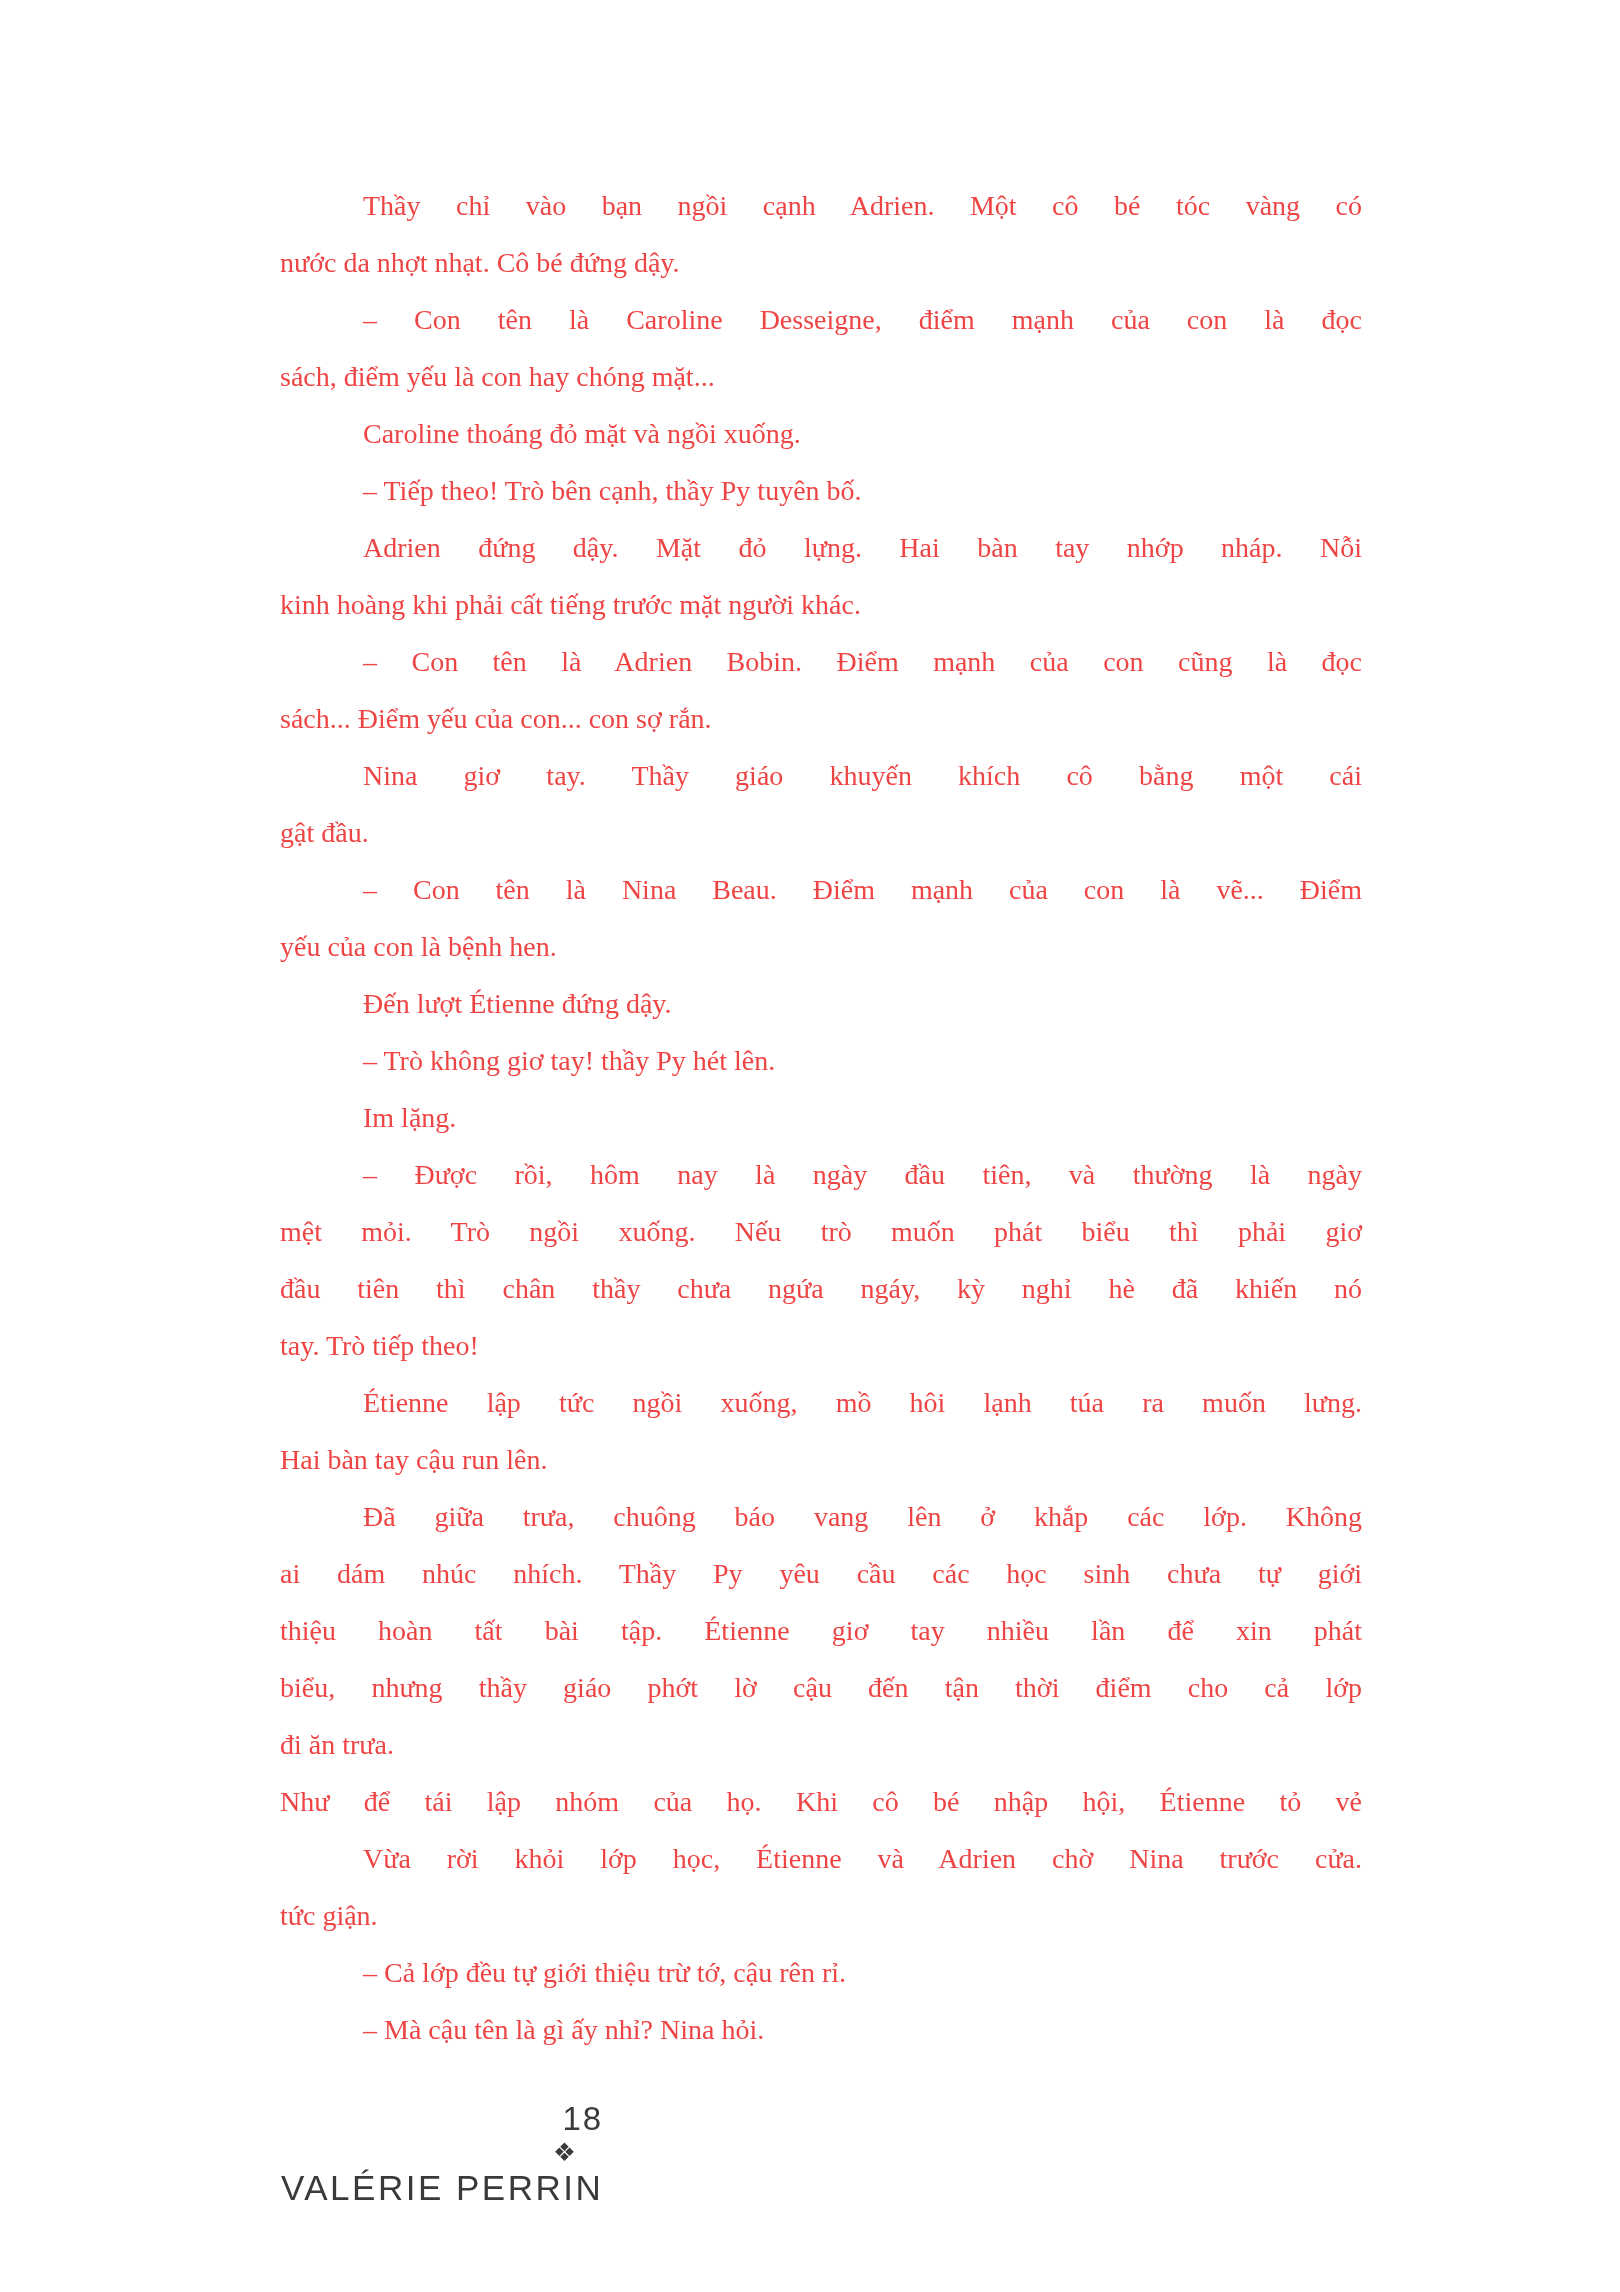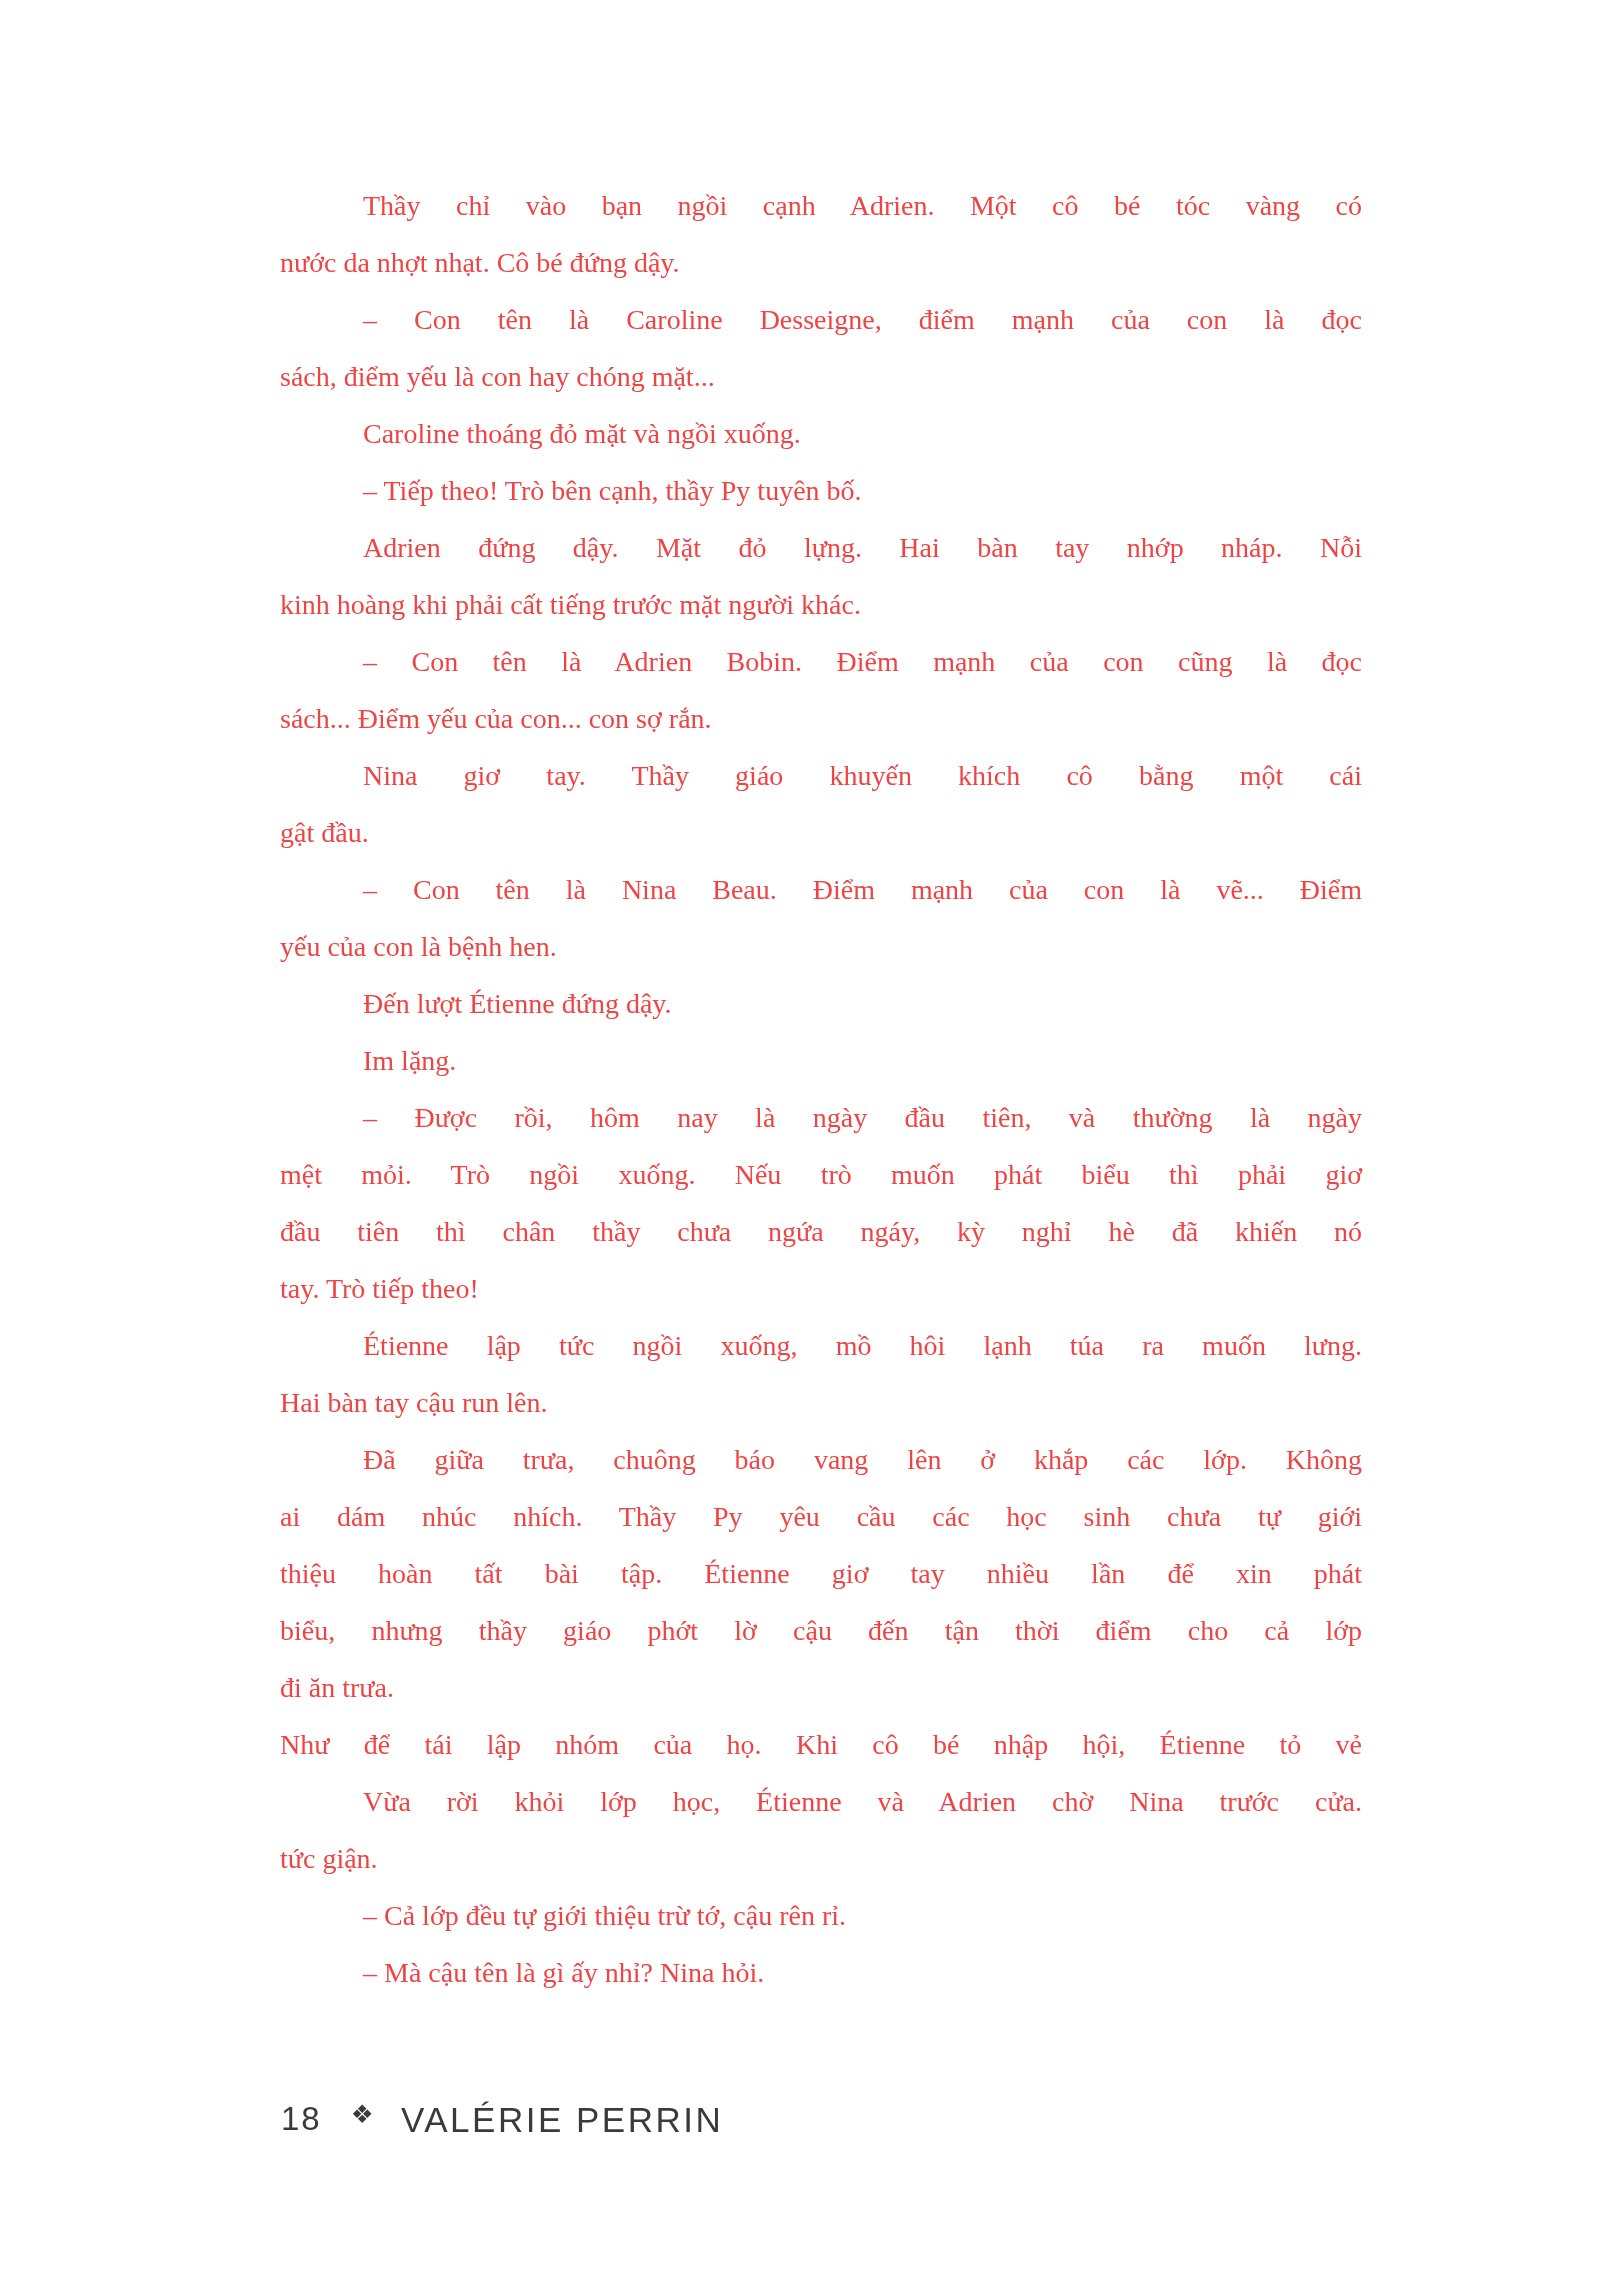--- a/index.html
+++ b/index.html
@@ -36,23 +36,24 @@
     text-align-last: justify;
   }
   .line.indent {
     text-indent: 83px;
   }
   .page-footer {
     position: absolute;
     left: 281px;
     top: 2100px;
     display: flex;
-    align-items: flex-start;
+    align-items: flex-end;
     font-family: "Liberation Sans", "DejaVu Sans", sans-serif;
     color: #3a3a3a;
+    flex-direction: column;
   }
   .footer-page-number {
     font-size: 33px;
     letter-spacing: 2px;
   }
   .footer-ornament {
     font-size: 25.5px;
     margin-left: 29px;
     margin-right: 27.4px;
     color: #3a3a3a;
@@ -96,20 +97,23 @@
         <div class="line">gật đầu.</div>
       </div>
       <div class="paragraph">
         <div class="line fill indent">– Con tên là Nina Beau. Điểm mạnh của con là vẽ... Điểm</div>
         <div class="line">yếu của con là bệnh hen.</div>
       </div>
       <div class="paragraph">
         <div class="line indent">Đến lượt Étienne đứng dậy.</div>
       </div>
       <div class="paragraph">
+        <div class="line indent">– Trò không giơ tay! thầy Py hét lên.</div>
+      </div>
+      <div class="paragraph">
         <div class="line indent">Im lặng.</div>
       </div>
       <div class="paragraph">
         <div class="line fill indent">– Được rồi, hôm nay là ngày đầu tiên, và thường là ngày</div>
         <div class="line fill">mệt mỏi. Trò ngồi xuống. Nếu trò muốn phát biểu thì phải giơ</div>
         <div class="line fill">đầu tiên thì chân thầy chưa ngứa ngáy, kỳ nghỉ hè đã khiến nó</div>
         <div class="line">tay. Trò tiếp theo!</div>
       </div>
       <div class="paragraph">
         <div class="line fill indent">Étienne lập tức ngồi xuống, mồ hôi lạnh túa ra muốn lưng.</div>

